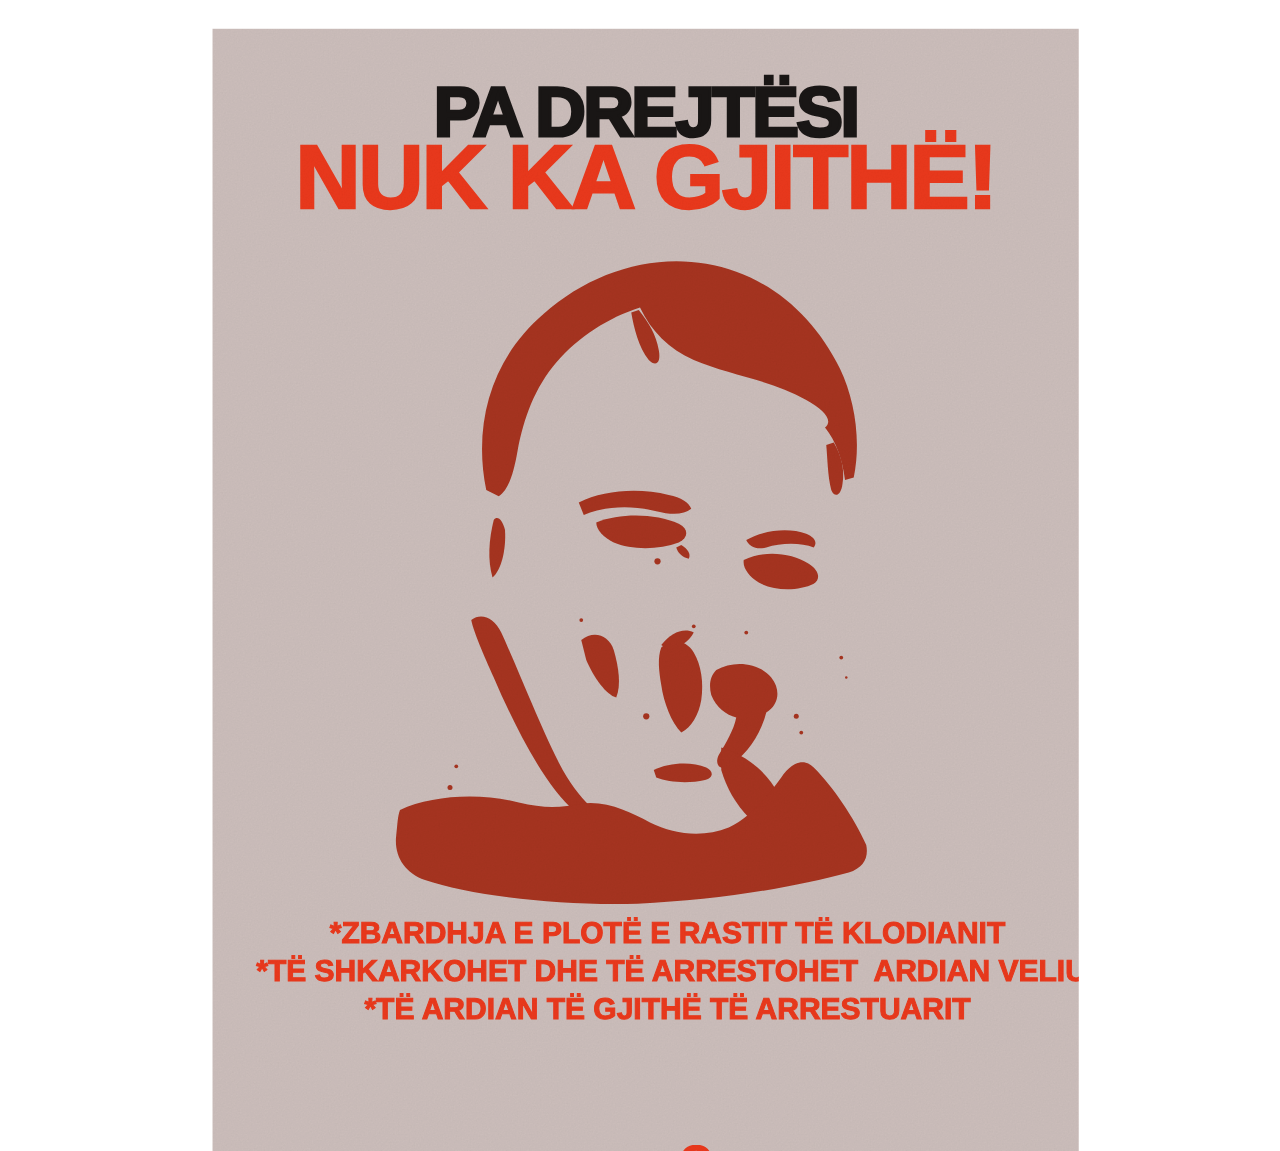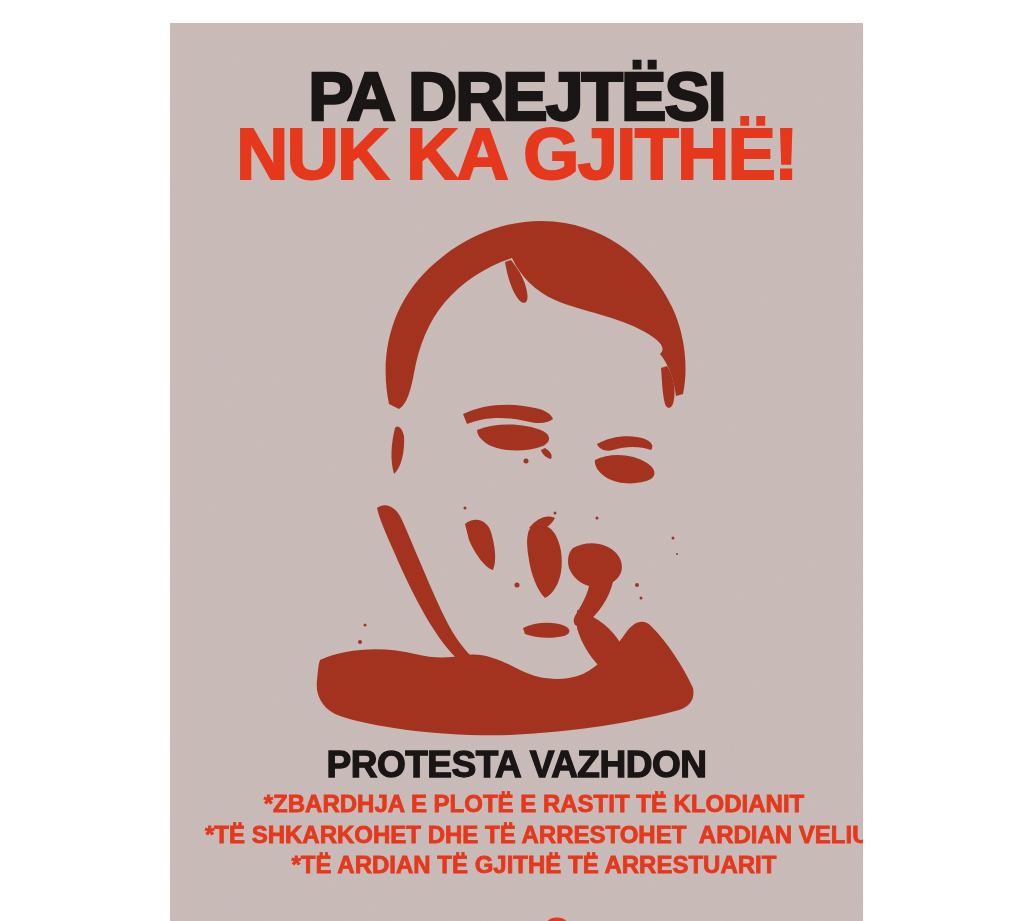--- a/index.html
+++ b/index.html
@@ -17,21 +17,21 @@
     overflow:hidden;
     font-family:"Liberation Sans","DejaVu Sans",sans-serif;
   }
   .poster{
     position:absolute;left:170px;top:23px;width:693px;height:898px;
     background:var(--poster-background);
     text-align:center;overflow:hidden;
   }
   .h1{
     margin-top:39px;
-    font-weight:900;font-size:68px;line-height:1;
+    font-weight:900;font-size:56px;line-height:1;
     letter-spacing:-2px;
     color:var(--headline-black);
     -webkit-text-stroke:2.5px var(--headline-black);
     white-space:pre;
   }
   .h2{
     margin-top:-12px;
     font-weight:900;font-size:72px;line-height:1;
     letter-spacing:-1.5px;
     color:var(--accent-red);
@@ -156,21 +156,20 @@
         <circle cx="322" cy="367" r="2"></circle>
         <circle cx="326" cy="380" r="1.5"></circle>
         <circle cx="358" cy="320" r="1.5"></circle>
         <circle cx="362" cy="336" r="1"></circle>
         <circle cx="150" cy="290" r="1.5"></circle>
         <circle cx="240" cy="295" r="1.5"></circle>
         <circle cx="282" cy="300" r="1.5"></circle>
       </g>
     </svg>
 
-    <div class="sub">PROTESTA VAZHDON</div>
 
     <div class="demands">
       <div class="demand">*ZBARDHJA E PLOTË E RASTIT TË KLODIANIT</div>
       <div class="demand">*TË SHKARKOHET DHE TË ARRESTOHET  ARDIAN VELIU</div>
       <div class="demand">*TË ARDIAN TË GJITHË TË ARRESTUARIT</div>
     </div>
 
     <div class="cut-glyph-wrap">
       <div class="cut-glyph">O</div>
     </div>

